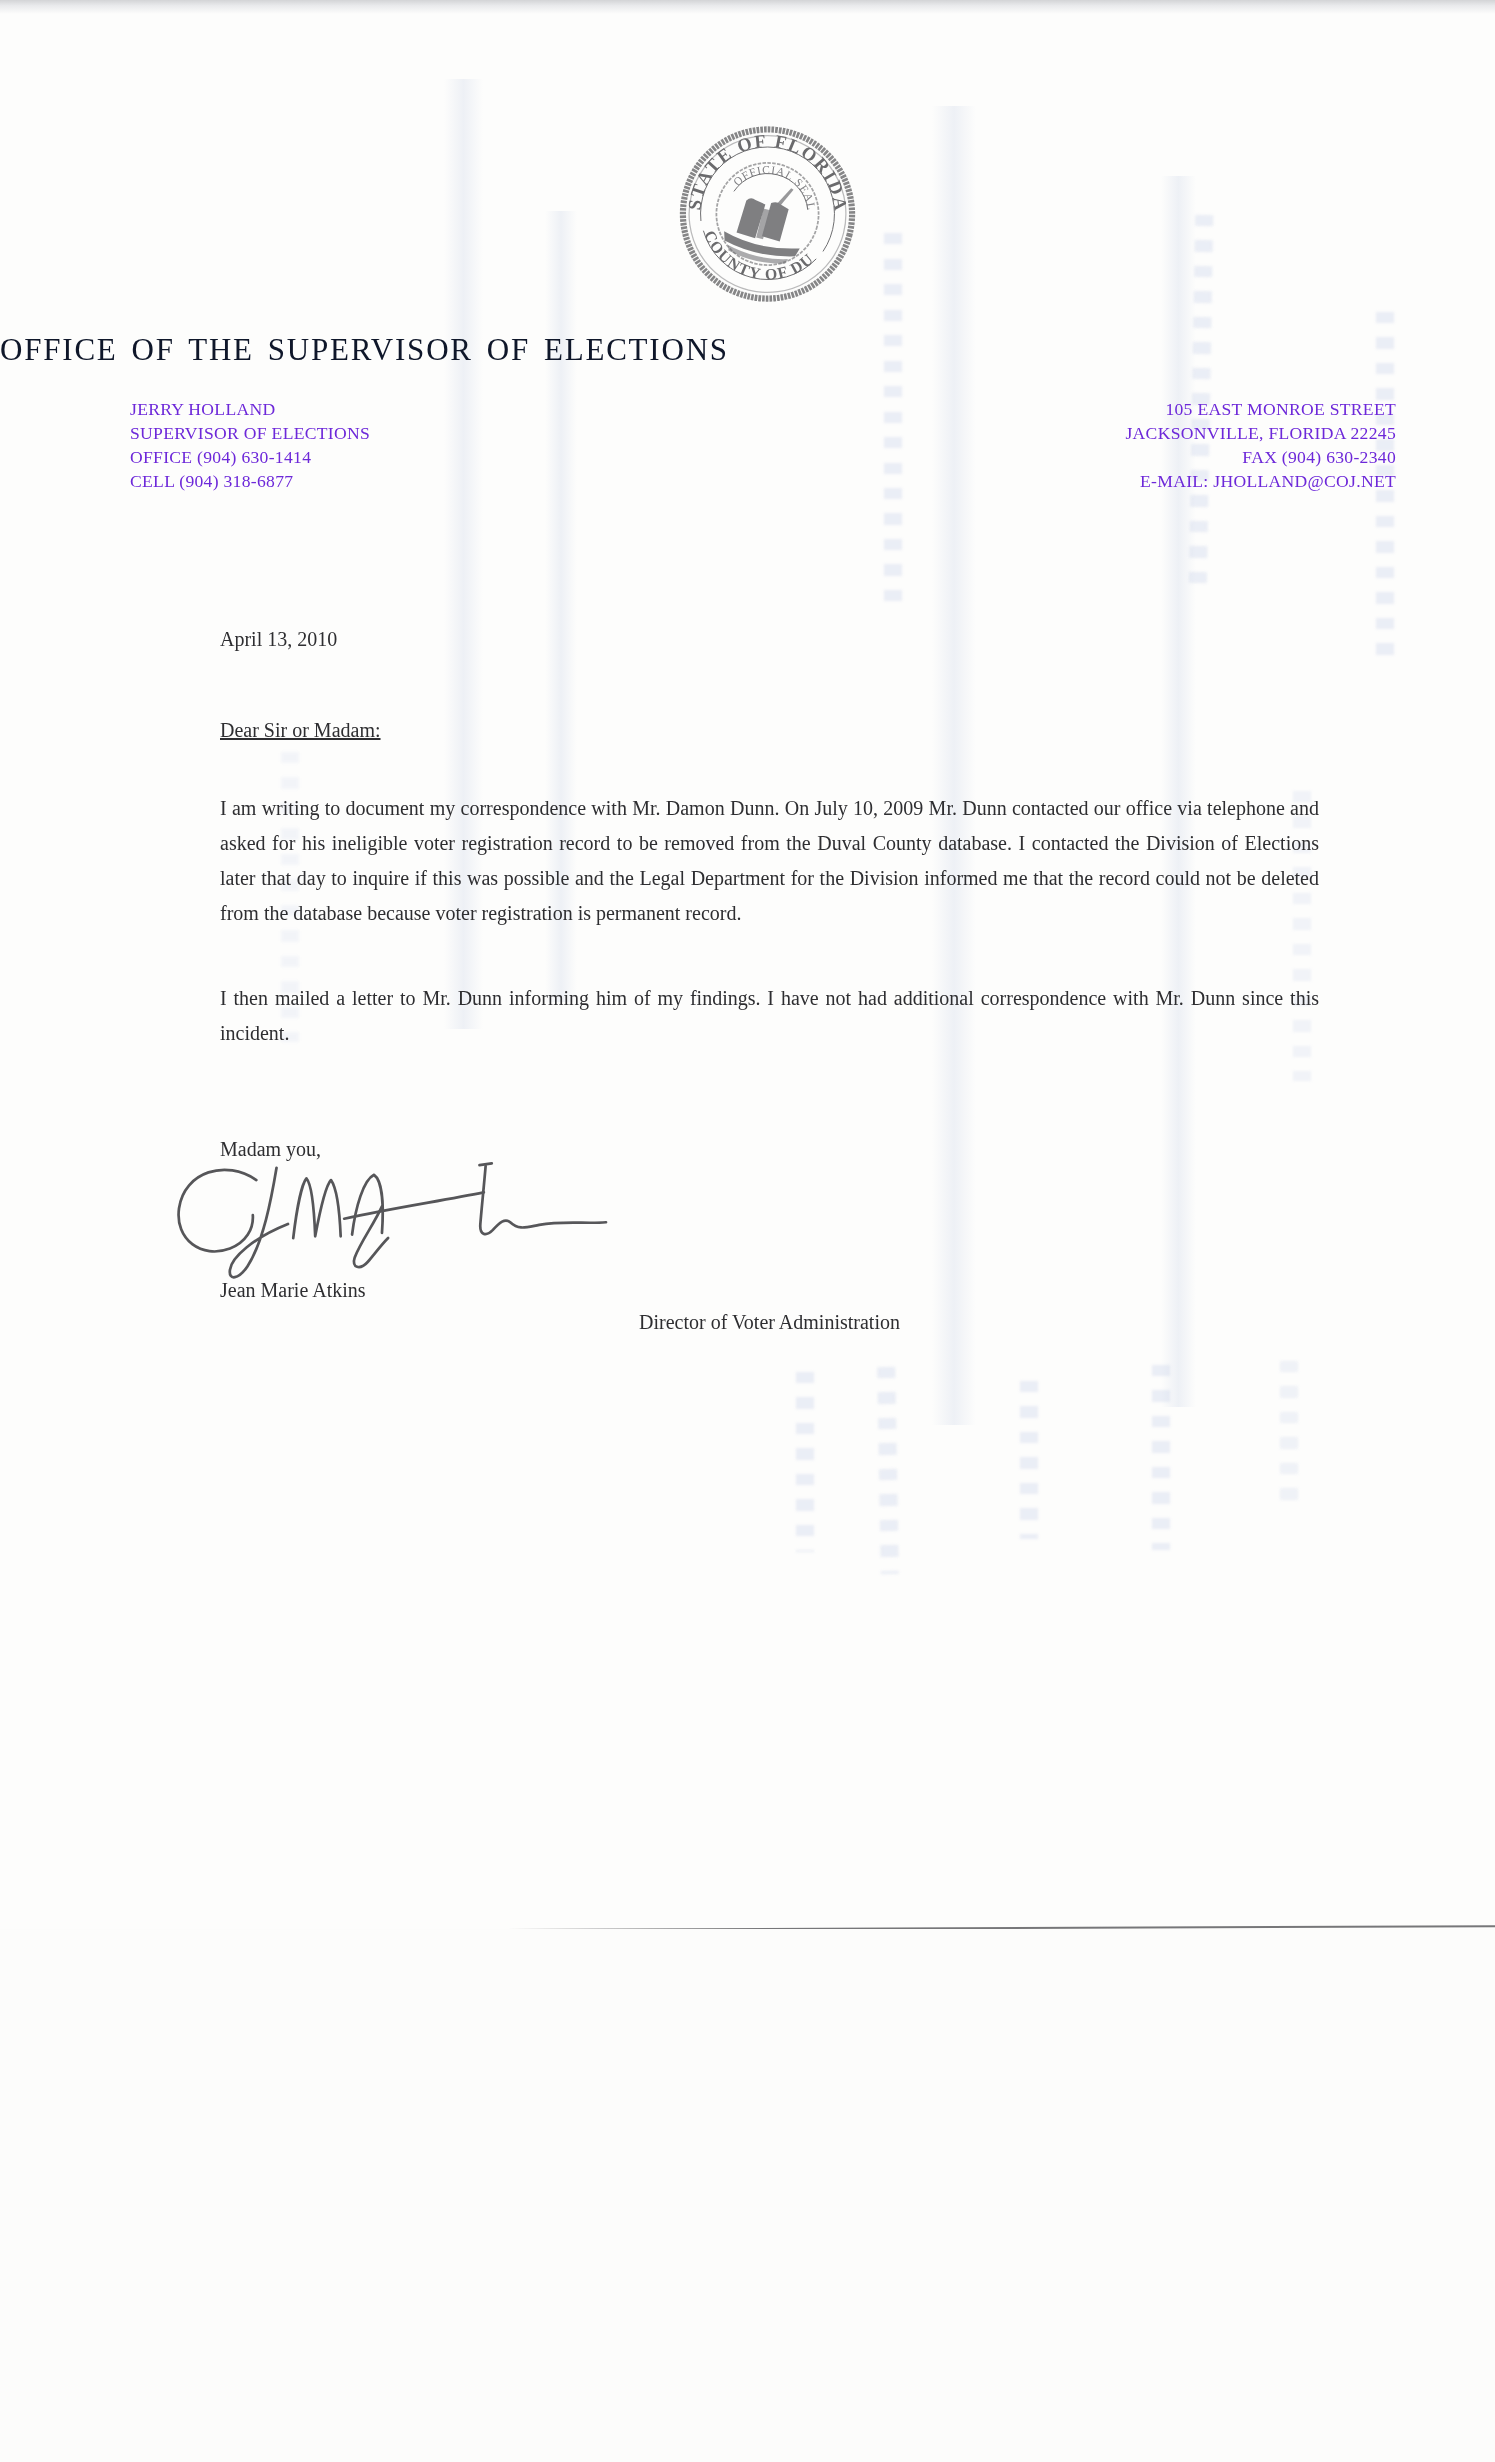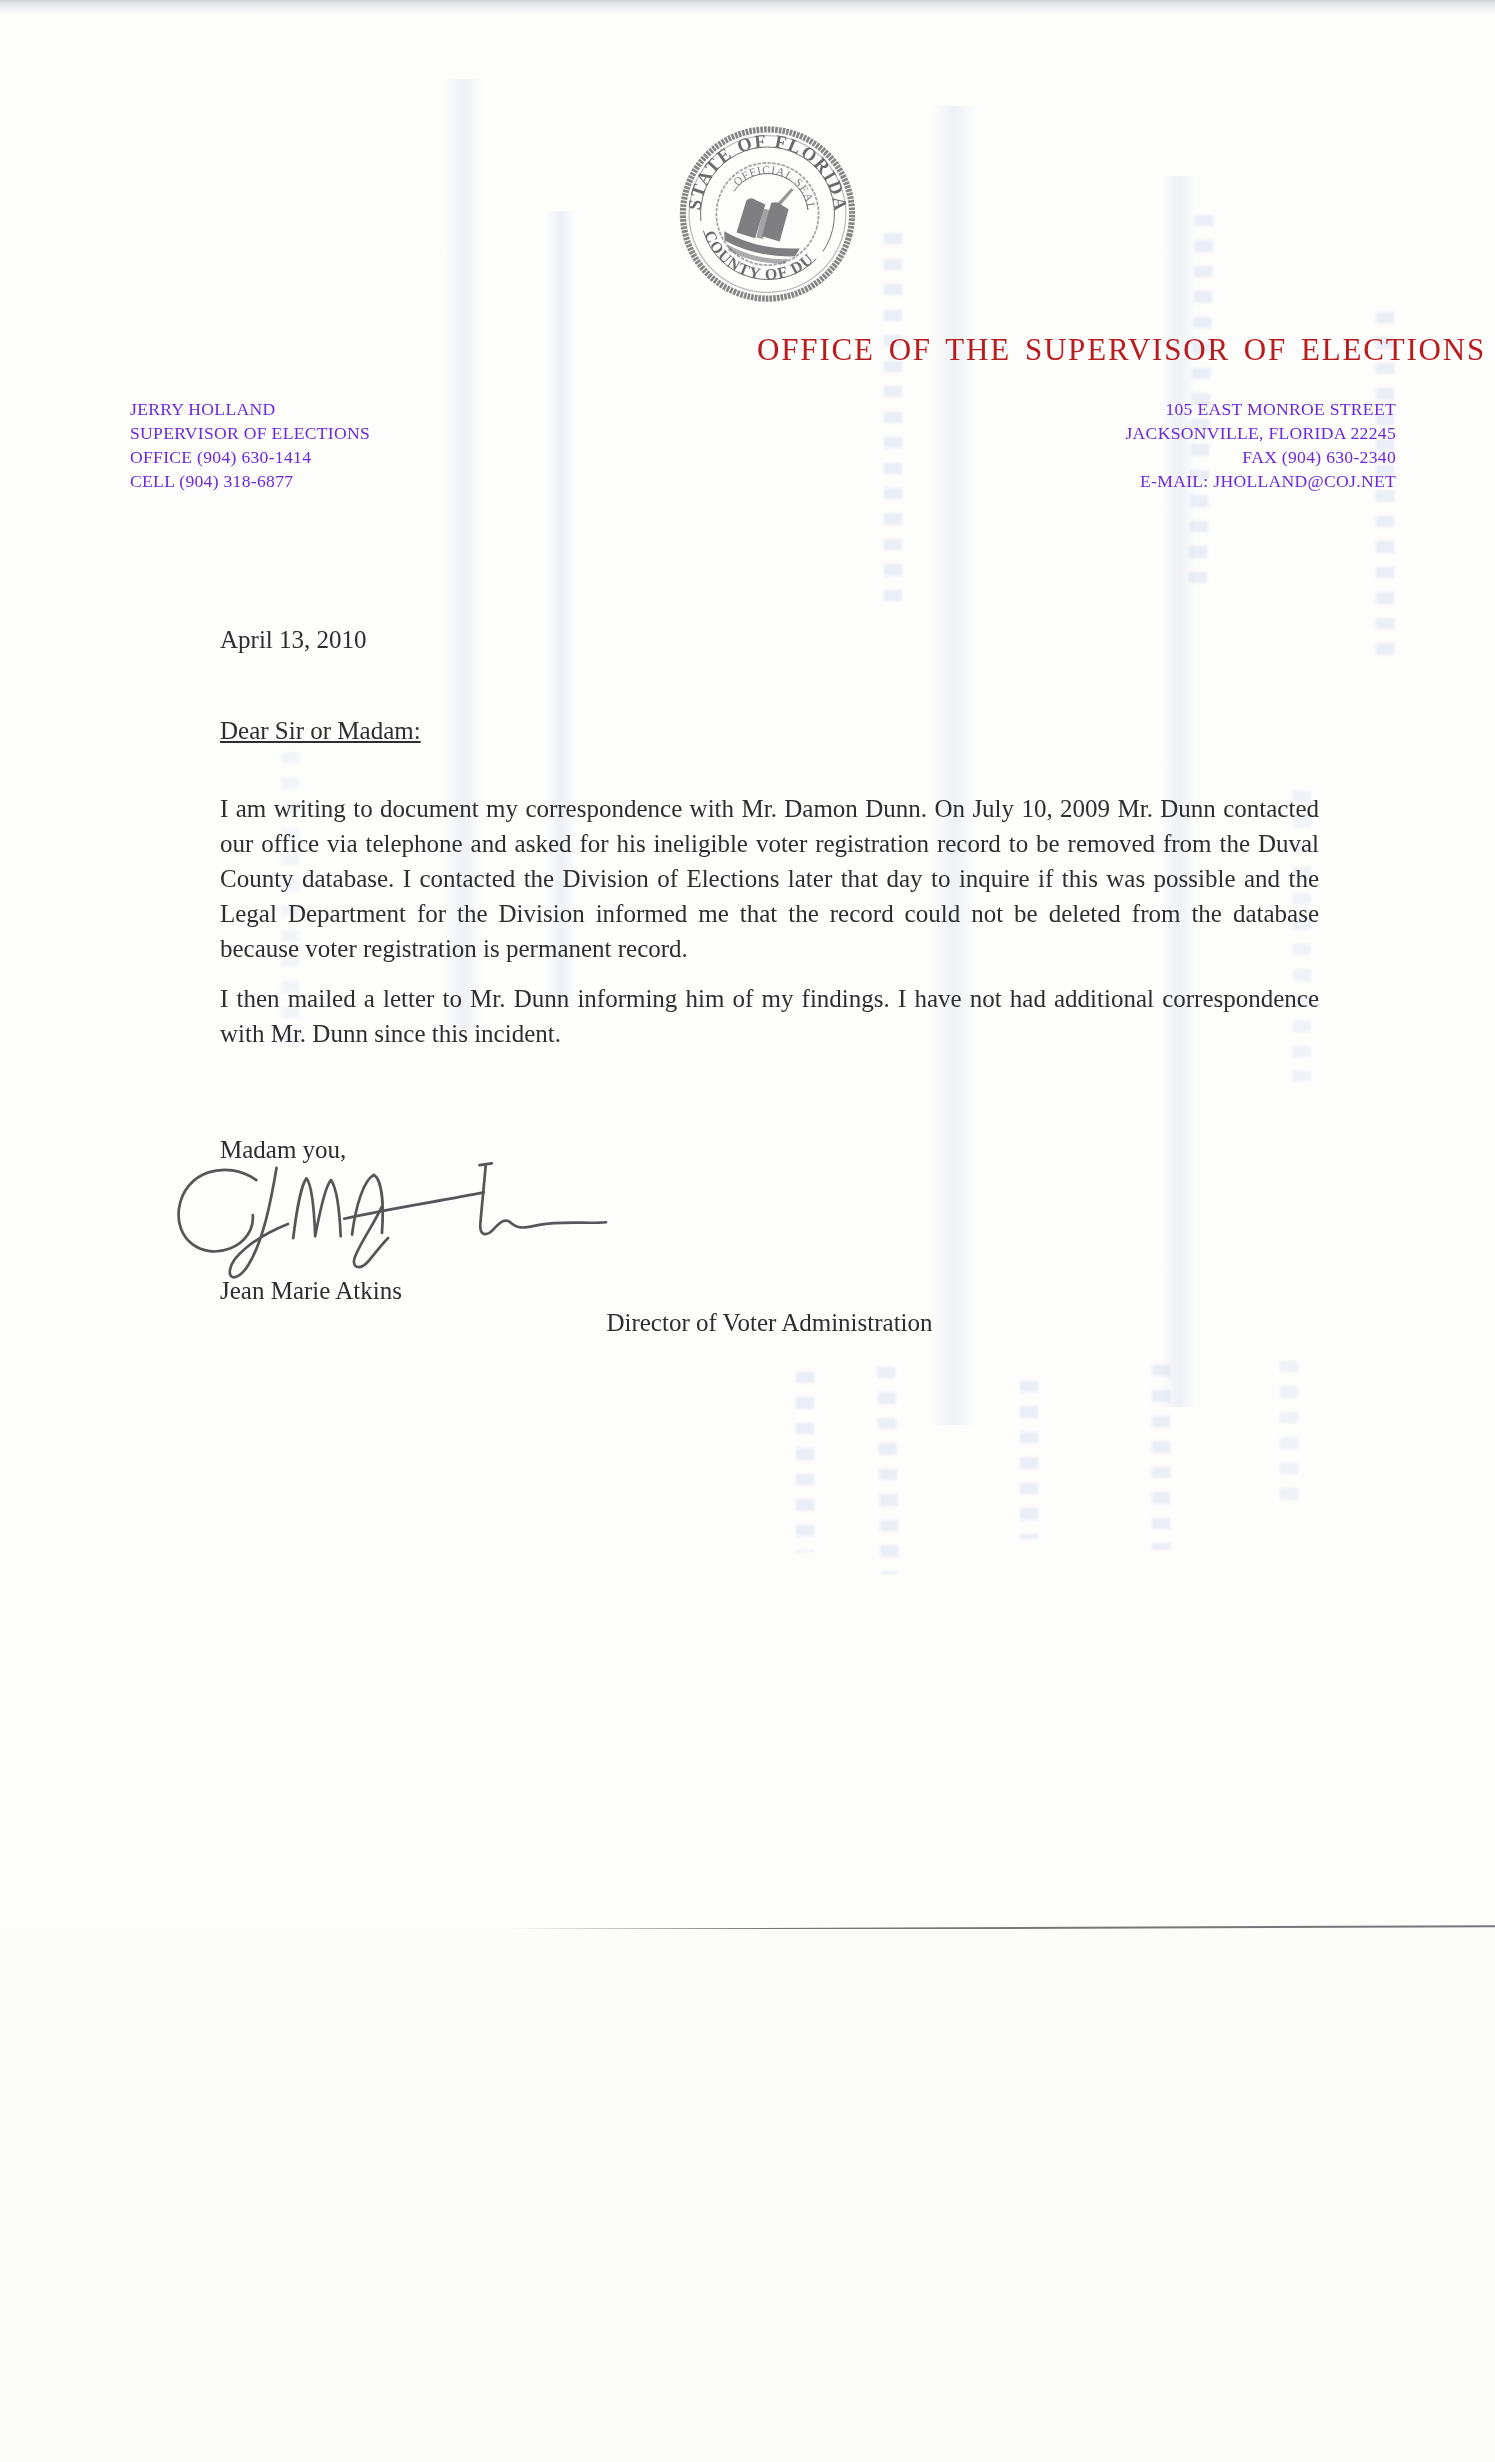--- a/index.html
+++ b/index.html
@@ -16,27 +16,27 @@
   .page-edge-line{position:absolute;left:-8.8px;top:1928px;width:1514px;height:1.8px;
     background:#5f5f62;opacity:.85;transform:rotate(-0.22deg);}
   .below-page{position:absolute;left:0;top:1929px;width:1495px;height:533px;background:#fcfcfb;}
   
   .streak{position:absolute;pointer-events:none;}
   .streak.v{background:linear-gradient(to right,rgba(198,208,228,0) 0%,rgba(198,208,228,0.28) 50%,rgba(198,208,228,0) 100%);}
   
   .bleed{position:absolute;width:17.6px;pointer-events:none;filter:blur(1.8px);opacity:.75;
     background-image:repeating-linear-gradient(to bottom,rgba(168,183,221,.30) 0 11.4px,rgba(168,183,221,0) 11.4px 25.5px);}
   
-  .org-title{position:absolute;left:0;top:332px;width:1486px;text-align:right;
-    font-size:31px;letter-spacing:1.8px;word-spacing:4.4px;color:#b91c1c;}
+  .org-title{position:absolute;left:0;top:332px;width:1486px;text-align:left;
+    font-size:31px;letter-spacing:1.8px;word-spacing:4.4px;color:#0f172a;}
   .contact{position:absolute;top:397px;font-size:17.6px;line-height:24px;color:#6d28d9;letter-spacing:0.3px;}
   .contact.left{left:130px;text-align:left;}
   .contact.right{right:99px;text-align:right;}
   
-  .lt{position:absolute;left:220px;width:1099px;font-size:25px;line-height:35px;color:#2e2e31;}
+  .lt{position:absolute;left:220px;width:1099px;font-size:20px;line-height:35px;color:#2e2e31;}
   .lt.justify{text-align:justify;}
   .date{top:622px;}
   .salutation{top:713px;text-decoration:underline;}
   .para1{top:754px;margin-top:37px;}
   .para2{top:981px;}
   .closing{top:1132px;}
   .signer-name{top:1273px;}
   .signer-title{top:1305px;text-align:center;}
   .seal-wrap{position:absolute;left:675px;top:121px;width:185px;height:186px;}
   .sig-wrap{position:absolute;left:172px;top:1157px;width:441px;height:134px;}

